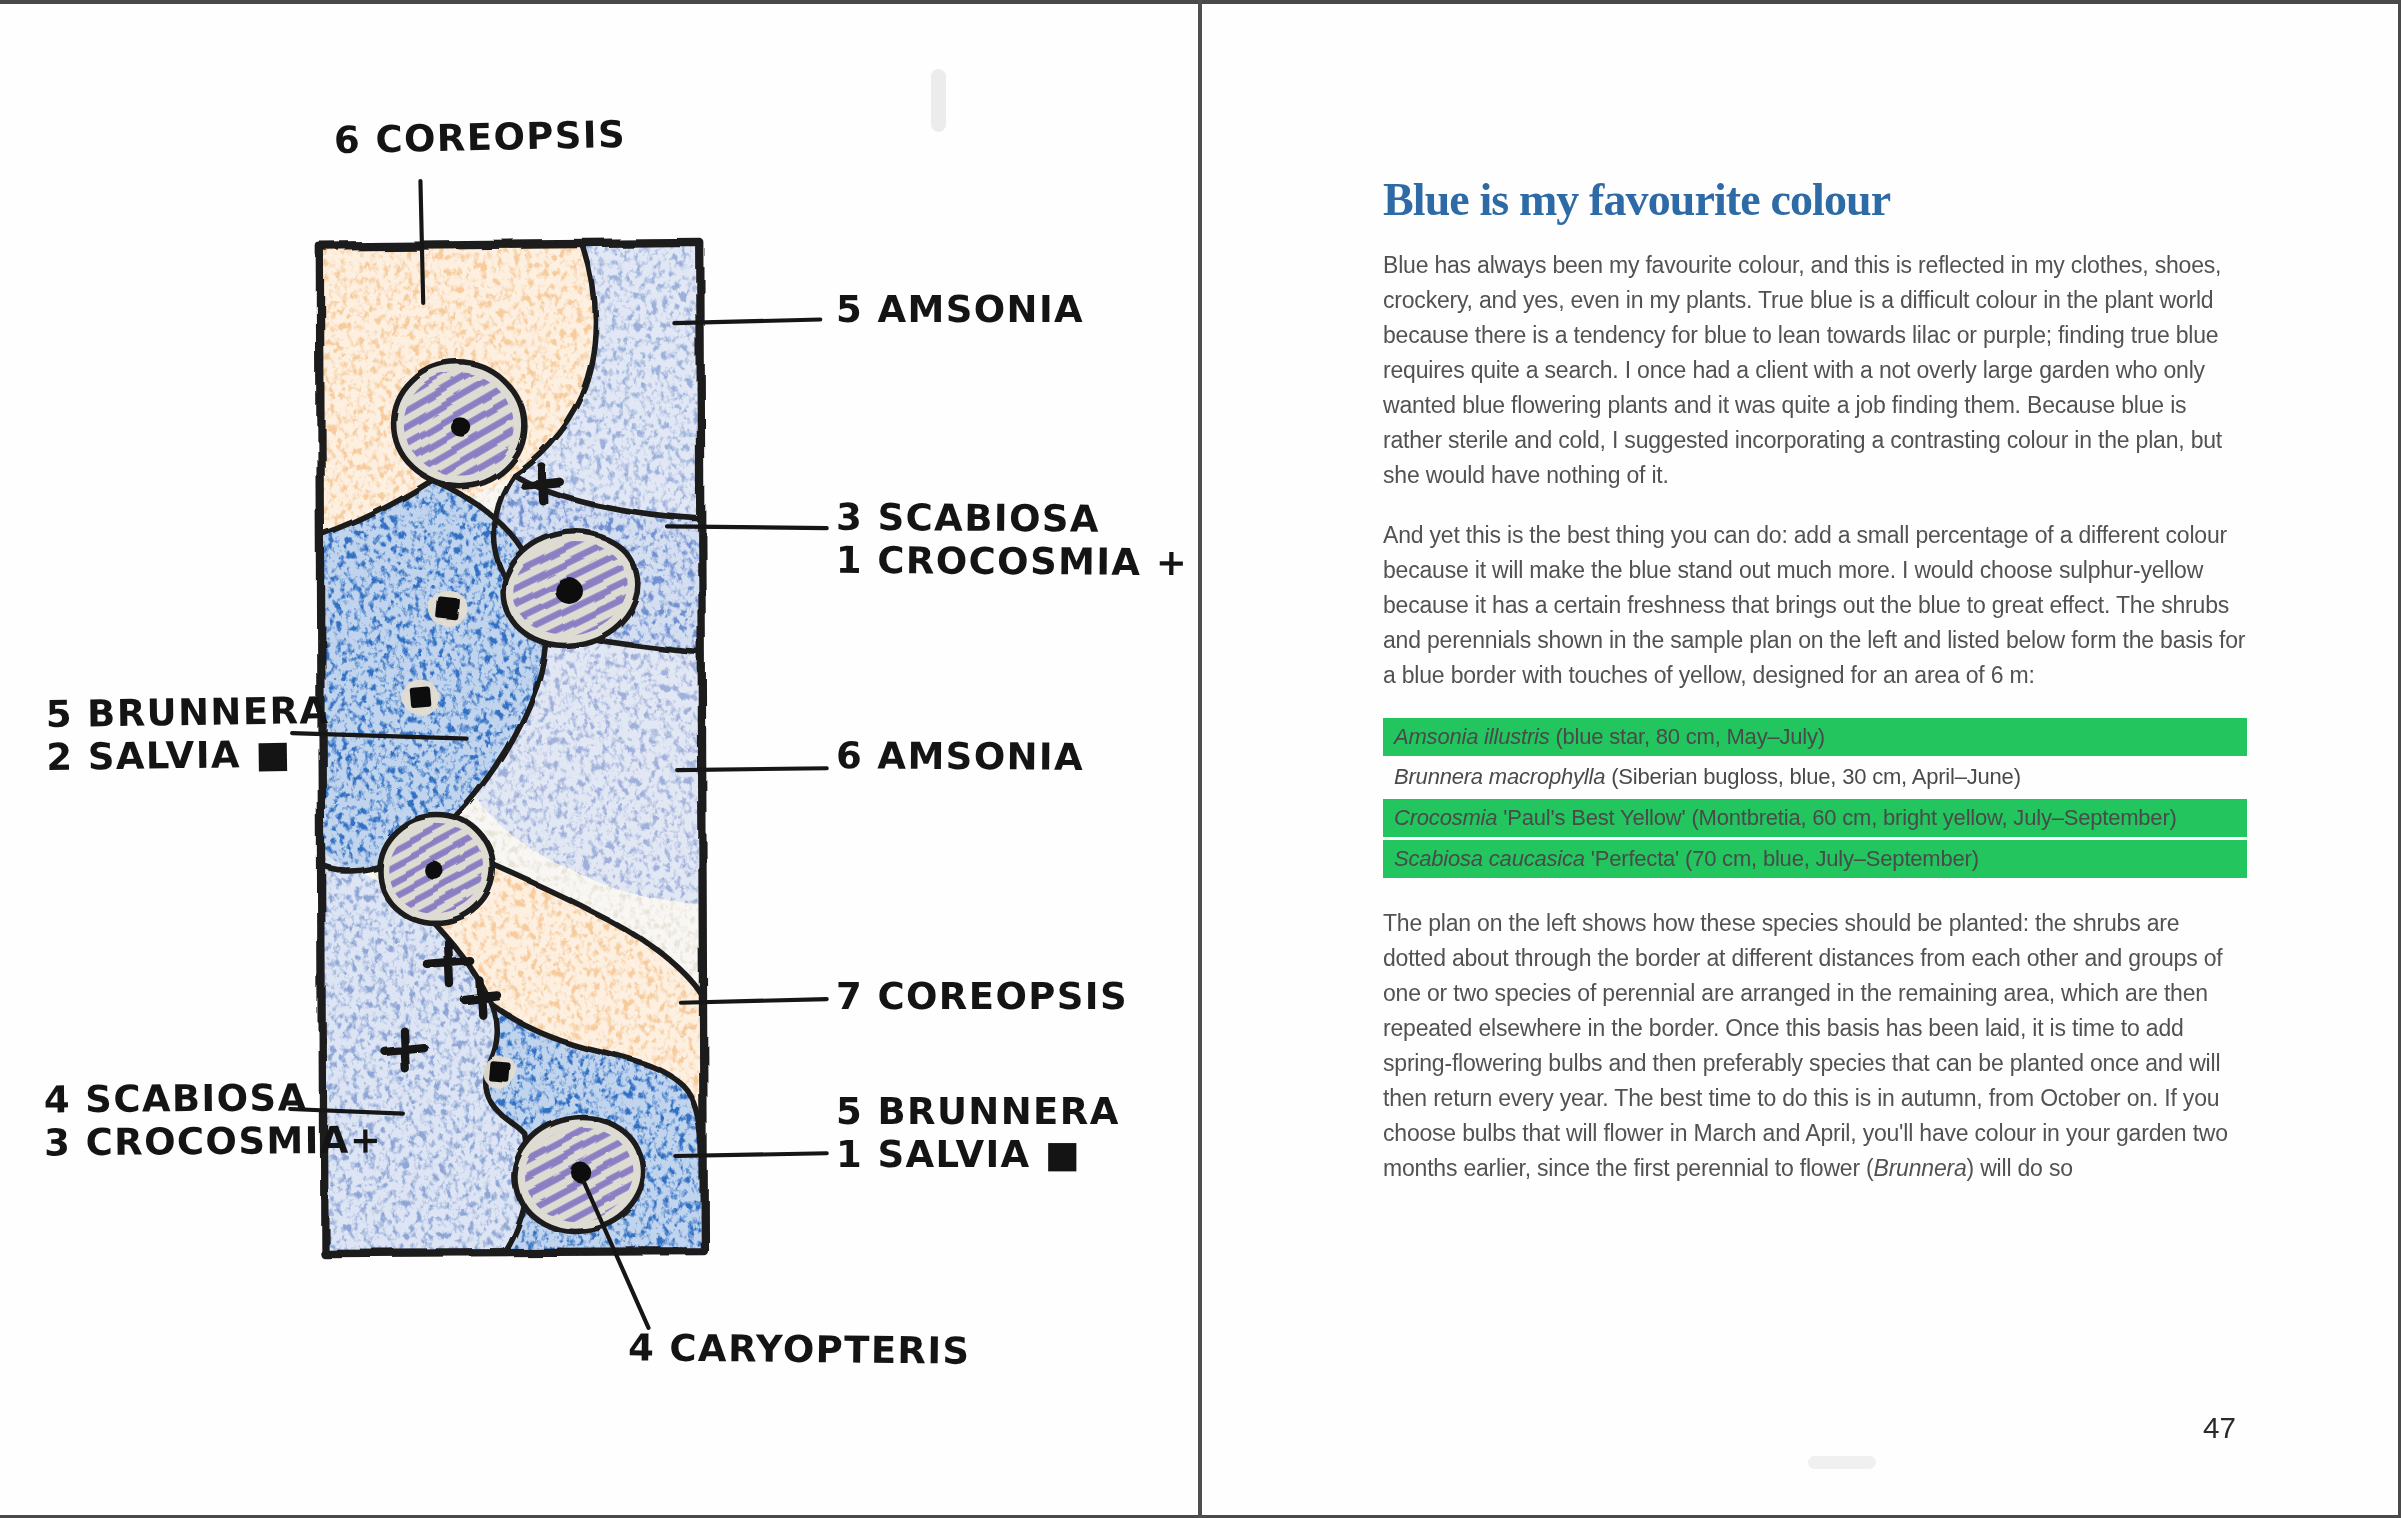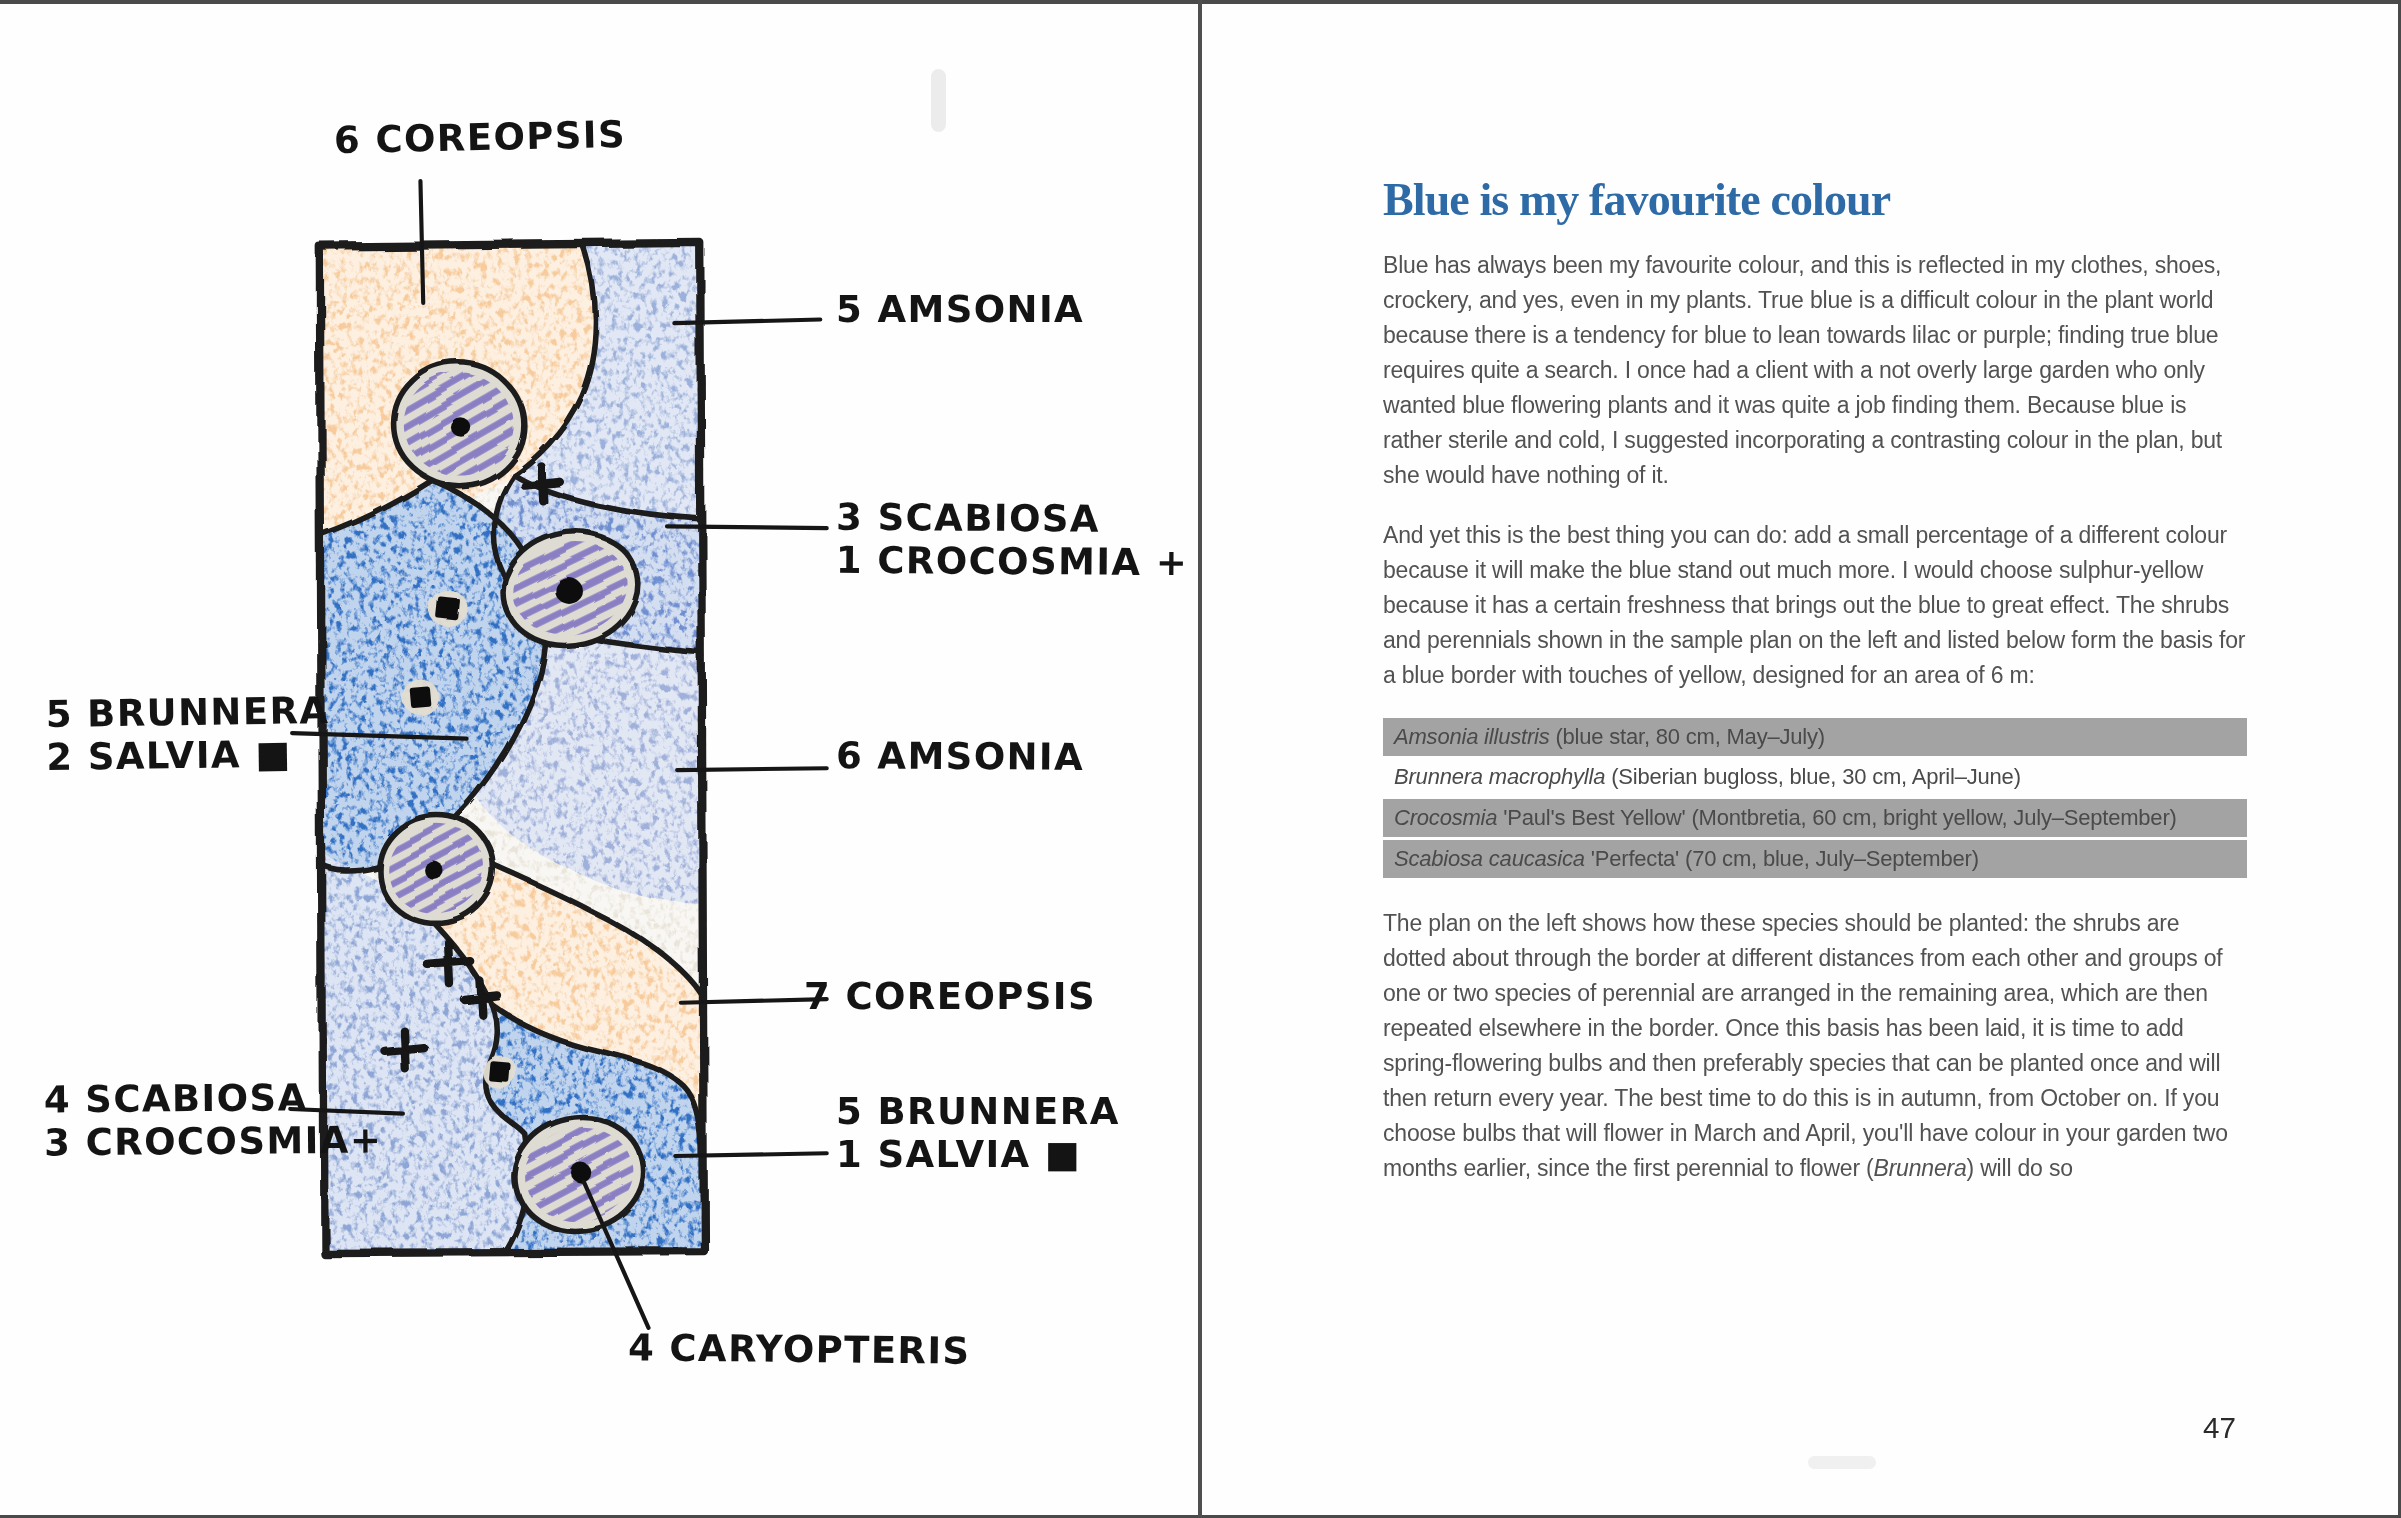--- a/index.html
+++ b/index.html
@@ -14,37 +14,37 @@
 
   
   .plan-svg{position:absolute;left:0;top:0;}
   .plan-label{position:absolute;color:#141414;font-family:"DejaVu Sans",sans-serif;
               font-weight:700;font-size:37px;line-height:43px;letter-spacing:1.4px;white-space:nowrap;}
   .lbl-coreopsis-top{left:334px;top:116px;transform:rotate(-1.2deg);}
   .lbl-amsonia-top{left:836px;top:288px;}
   .lbl-scabiosa-top{left:836px;top:497px;transform:rotate(.4deg);}
   .lbl-brunnera-left{left:46px;top:691px;transform:rotate(-.8deg);}
   .lbl-amsonia-mid{left:836px;top:735px;transform:rotate(.4deg);}
-  .lbl-coreopsis-right{left:804px;top:975px;}
+  .lbl-coreopsis-right{left:836px;top:975px;}
   .lbl-scabiosa-bottom{left:44px;top:1077px;transform:rotate(-.5deg);}
   .lbl-brunnera-right{left:836px;top:1090px;}
   .lbl-caryopteris{left:628px;top:1328px;transform:rotate(.6deg);}
   .smudge{position:absolute;border-radius:7.4px;}
   .smudge.s1{left:931px;top:69px;width:14.8px;height:63px;background:#d8d8d8;opacity:.45;}
   .smudge.s2{left:1808px;top:1456px;width:68px;height:13px;background:#e2e2e2;opacity:.5;}
 
   
   .content{position:absolute;left:1383px;top:0;width:864px;padding-top:164px;color:#4f4f4f;}
   .headline{font-family:"Liberation Serif",serif;font-weight:700;font-size:46px;line-height:48px;
             letter-spacing:-0.9px;color:#2e6ba6;margin:12px 0 24px 0;}
   .content p{font-size:23px;line-height:35px;letter-spacing:-0.2px;margin:0 0 25px 0;color:#525252;}
   .plant-list{margin:1.8px 0 28px 0;}
   .plant-row{font-size:22px;line-height:30.5px;letter-spacing:-0.2px;color:#4a4a4a;
              padding:3.7px 13px 3.7px 11px;margin-bottom:2.8px;}
-  .plant-row.shaded{background:#a3a3a3;}
+  .plant-row.shaded{background:#22c55e;}
   .plant-row .latin{font-style:italic;}
   .page-number{position:absolute;left:2203px;top:1411px;font-size:29.6px;font-weight:400;color:#2a2a2a;}
 </style>
 </head>
 <body>
 
 <div class="spread">
 
   <svg class="plan-svg" width="1201" height="1518" viewBox="0 0 1300 1644">
     <defs>

